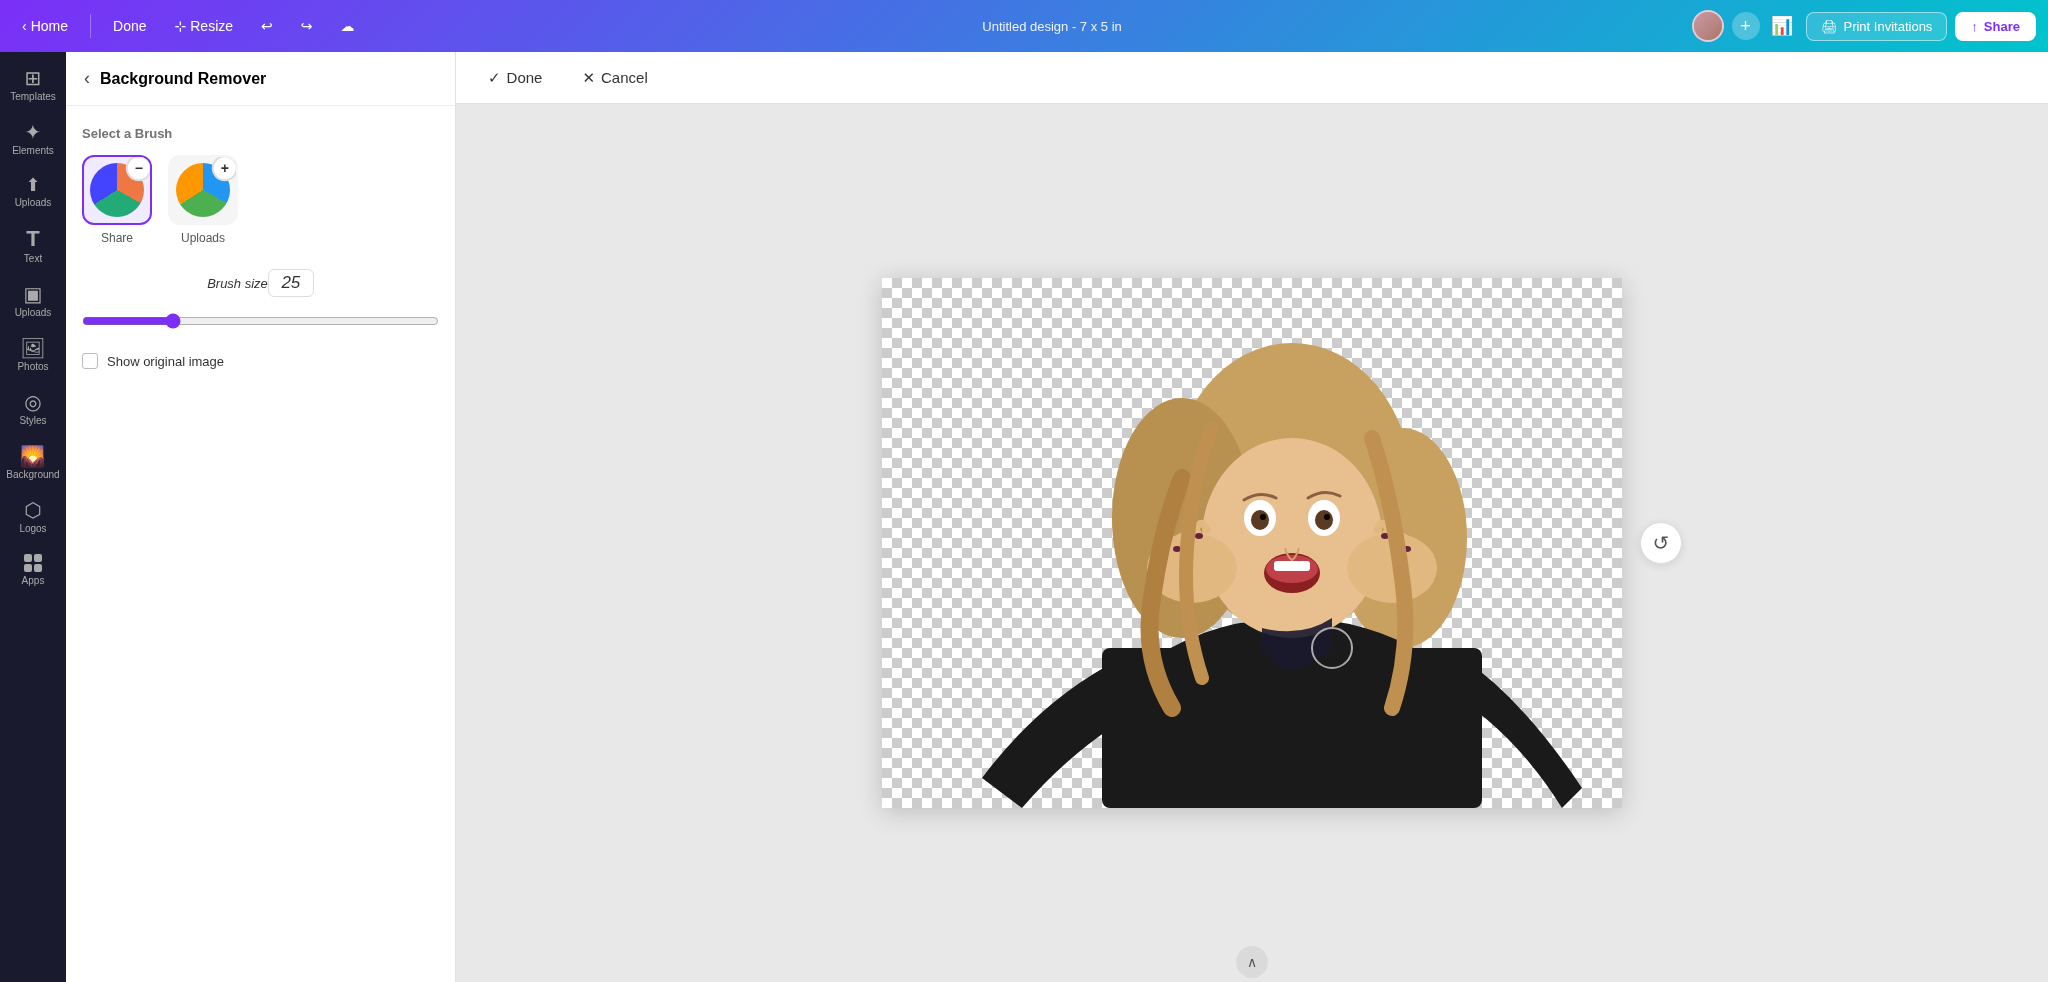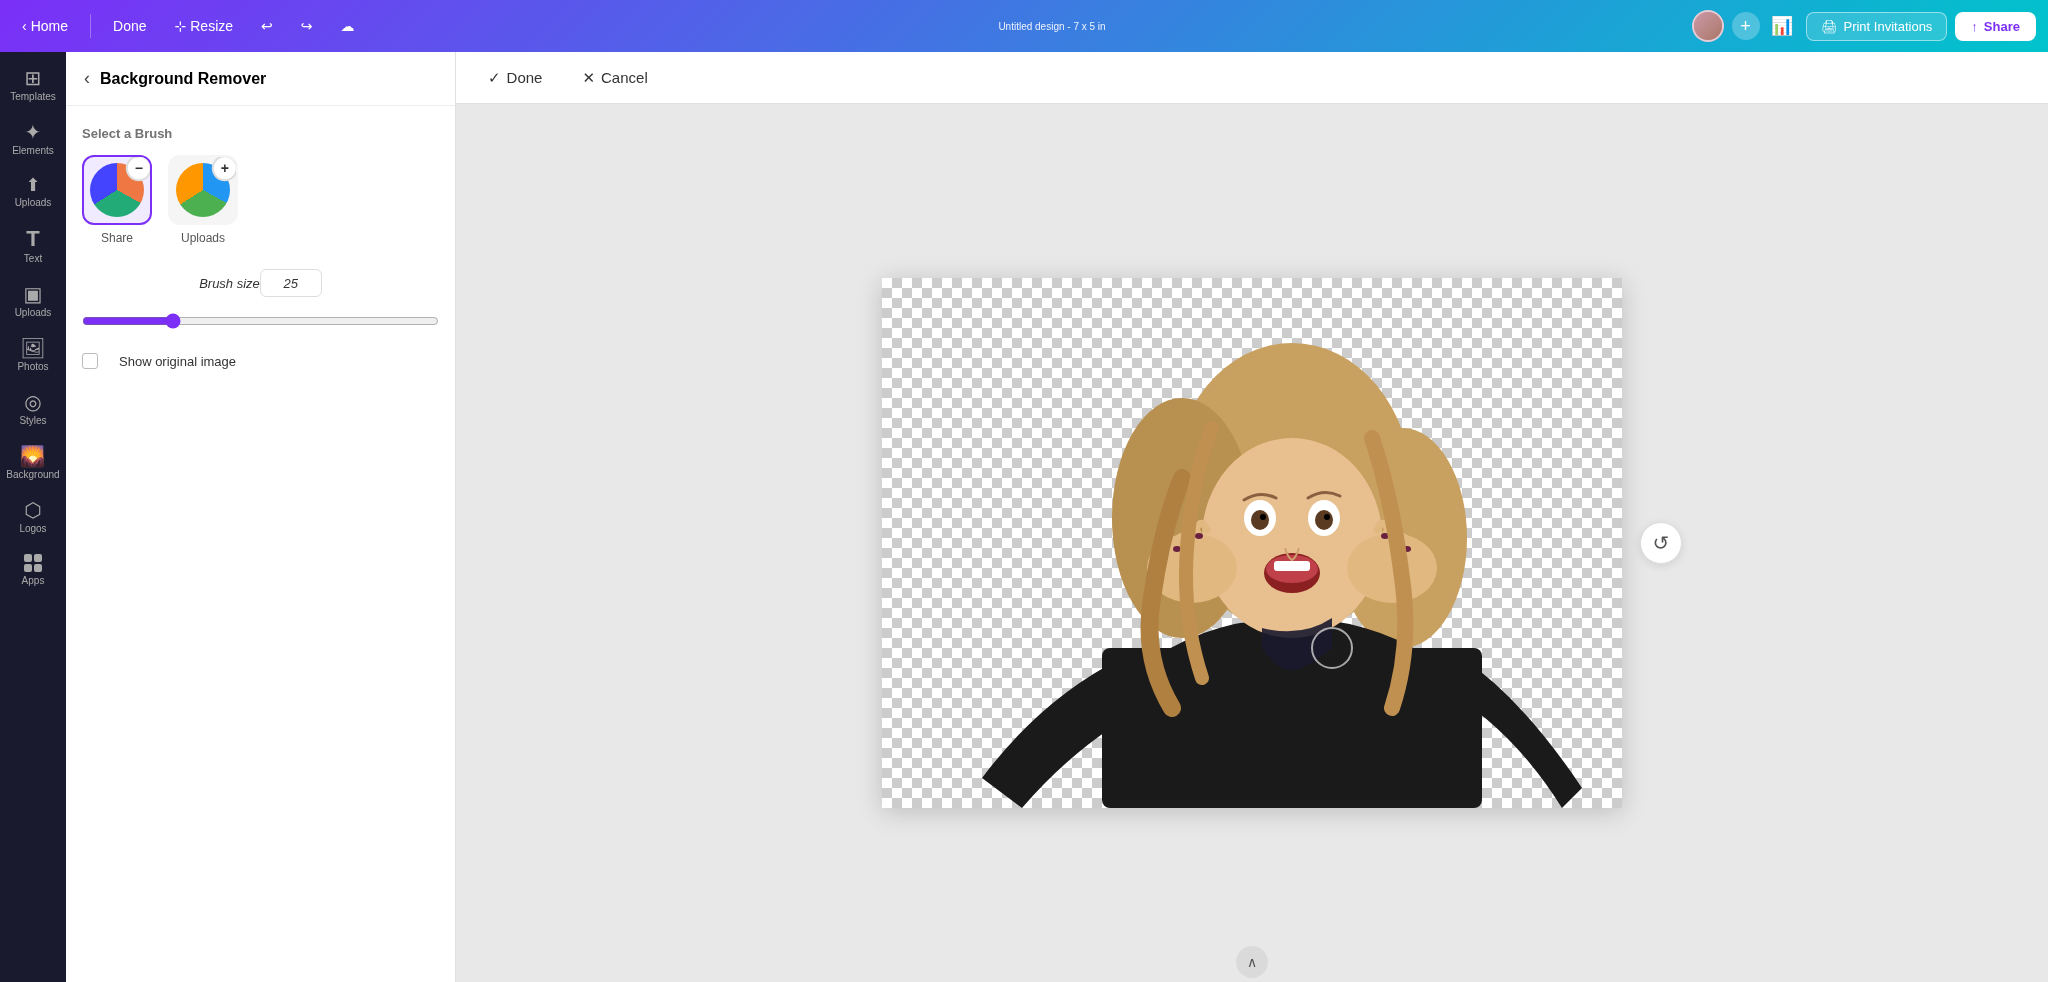--- a/index.html
+++ b/index.html
@@ -11,21 +11,21 @@
       background: linear-gradient(135deg, #7b2ff7 0%, #00c4cc 100%);
       padding: 0 12px; gap: 8px; position: relative; z-index: 100;
     }
     .topbar-btn {
       display: flex; align-items: center; gap: 4px; color: #fff;
       background: none; border: none; cursor: pointer; font-size: 14px;
       padding: 6px 10px; border-radius: 6px;
     }
     .topbar-sep { width: 1px; height: 24px; background: rgba(255,255,255,0.3); margin: 0 4px; }
     .topbar-center { flex: 1; display: flex; justify-content: center; align-items: center; }
-    .topbar-title { color: #fff; font-size: 10px; opacity: 0.9; margin-left: 48px; }
+    .topbar-title { color: #fff; font-size: 13px; opacity: 0.9; margin-left: 48px; }
     .topbar-right { display: flex; align-items: center; gap: 8px; }
     .avatar { width: 32px; height: 32px; border-radius: 50%; background: #c9a; overflow: hidden; border: 2px solid rgba(255,255,255,0.5); }
     .add-btn { width: 28px; height: 28px; border-radius: 50%; background: rgba(255,255,255,0.25); border: none; color: #fff; font-size: 18px; cursor: pointer; display: flex; align-items: center; justify-content: center; }
     .stats-icon { color: #fff; cursor: pointer; font-size: 18px; padding: 4px; }
     .print-btn {
       display: flex; align-items: center; gap: 6px;
       background: rgba(255,255,255,0.15); border: 1.5px solid rgba(255,255,255,0.5);
       color: #fff; border-radius: 8px; padding: 6px 14px; cursor: pointer; font-size: 13px;
     }
     .share-btn {
@@ -87,28 +87,28 @@
       width: 26px; height: 26px; border-radius: 50%; background: #fff;
       display: flex; align-items: center; justify-content: center;
       border: 2px solid #ddd; font-size: 14px; font-weight: 700; color: #333;
     }
     .brush-overlay.restore { background: #fff; color: #333; }
 
     
     .brush-size-row { display: flex; align-items: center; justify-content: center; margin-bottom: 16px; font-style: italic; }
     .brush-size-label { font-size: 13px; color: #333; font-weight: 500; }
     .brush-size-value {
-      width: 62px; height: 28px; border: 1px solid #ddd; border-radius: 6px;
-      text-align: center; font-size: 13px; color: #333; display: flex; align-items: center; justify-content: center;
+      width: 46px; height: 28px; border: 1px solid #ddd; border-radius: 6px;
+      text-align: center; font-size: 17px; color: #333; display: flex; align-items: center; justify-content: center;
     }
     .slider-container { margin-bottom: 20px; }
     input[type=range] { width: 100%; accent-color: #7b2ff7; cursor: pointer; }
 
     
-    .checkbox-row { display: flex; align-items: center; gap: 21px; }
+    .checkbox-row { display: flex; align-items: center; gap: 9px; }
     .checkbox-box {
       width: 16px; height: 16px; border: 1.5px solid #bbb; border-radius: 3px;
       background: #fff; flex-shrink: 0; cursor: pointer;
     }
     .checkbox-label { font-size: 13px; color: #333; cursor: pointer; }
 
     
     .action-bar {
       height: 52px; background: #fff; border-bottom: 1px solid #e0e0e0;
       display: flex; align-items: center; padding: 0 24px; gap: 24px;

